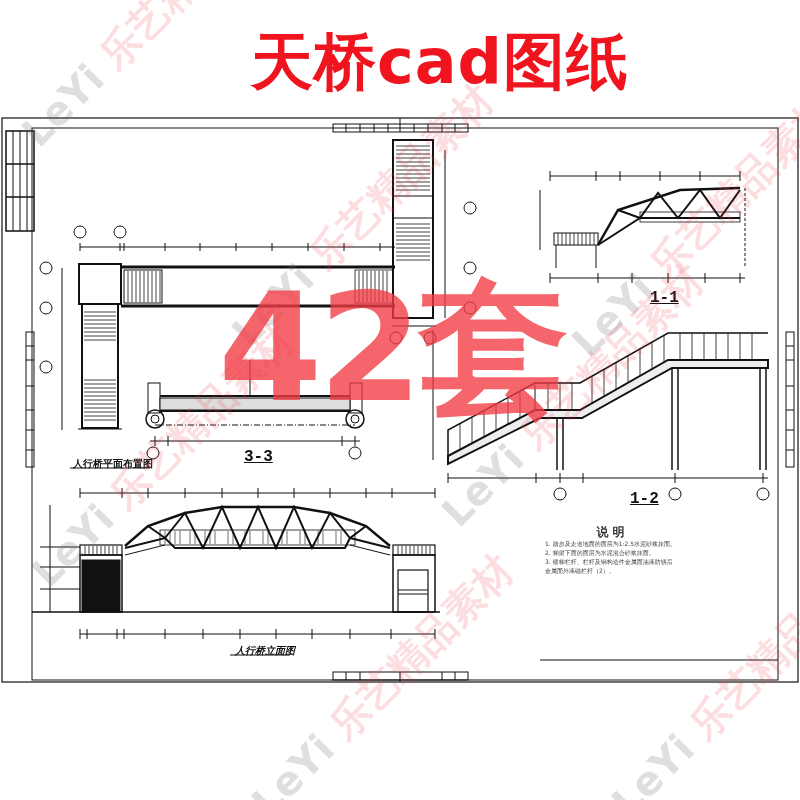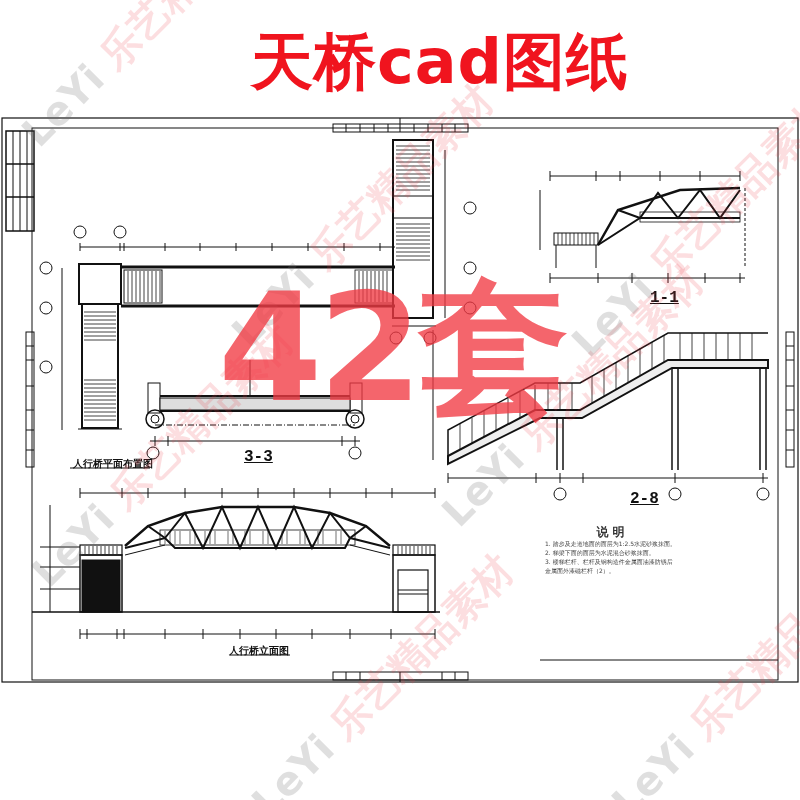--- a/index.html
+++ b/index.html
@@ -373,22 +373,22 @@
         <line x1="435" y1="629" x2="435" y2="639"></line>
     <line x1="230" y1="655" x2="290" y2="655" stroke-width="1.2"></line>
     <line x1="540" y1="660" x2="778" y2="660"></line>
   </g>
 </svg>
 </div>
 
 <span class="cap" style="left:73px;top:457px;">人行桥平面布置图</span>
 <span class="sec" style="left:244px;top:448px;text-align:center;">3-3</span>
 <span class="sec" style="left:650px;top:289px;">1-1</span>
-<span class="sec" style="left:630px;top:490px;">2-8</span>
-<span class="cap" style="left:229px;top:644px;">人行桥立面图</span>
+<span class="sec" style="left:630px;top:490px;">1-2</span>
+<span class="cap" style="left:235px;top:644px;font-style:italic;">人行桥立面图</span>
 
 <div class="notes">
   <div class="nt">说 明</div>
   <div>1. 踏步及走道地面的面层为1:2.5水泥砂浆抹面。</div>
   <div>2. 梯梁下面的面层为水泥混合砂浆抹面。</div>
   <div>3. 楼梯栏杆、栏杆及钢构造件金属面油漆防锈后</div>
   <div>   金属面外漆磁栏杆（2）。</div>
 </div>
 
 <div class="wm" style="left:10px;top:120px;"><span class="le">LeYi</span> <span>乐艺精品素材</span></div>

